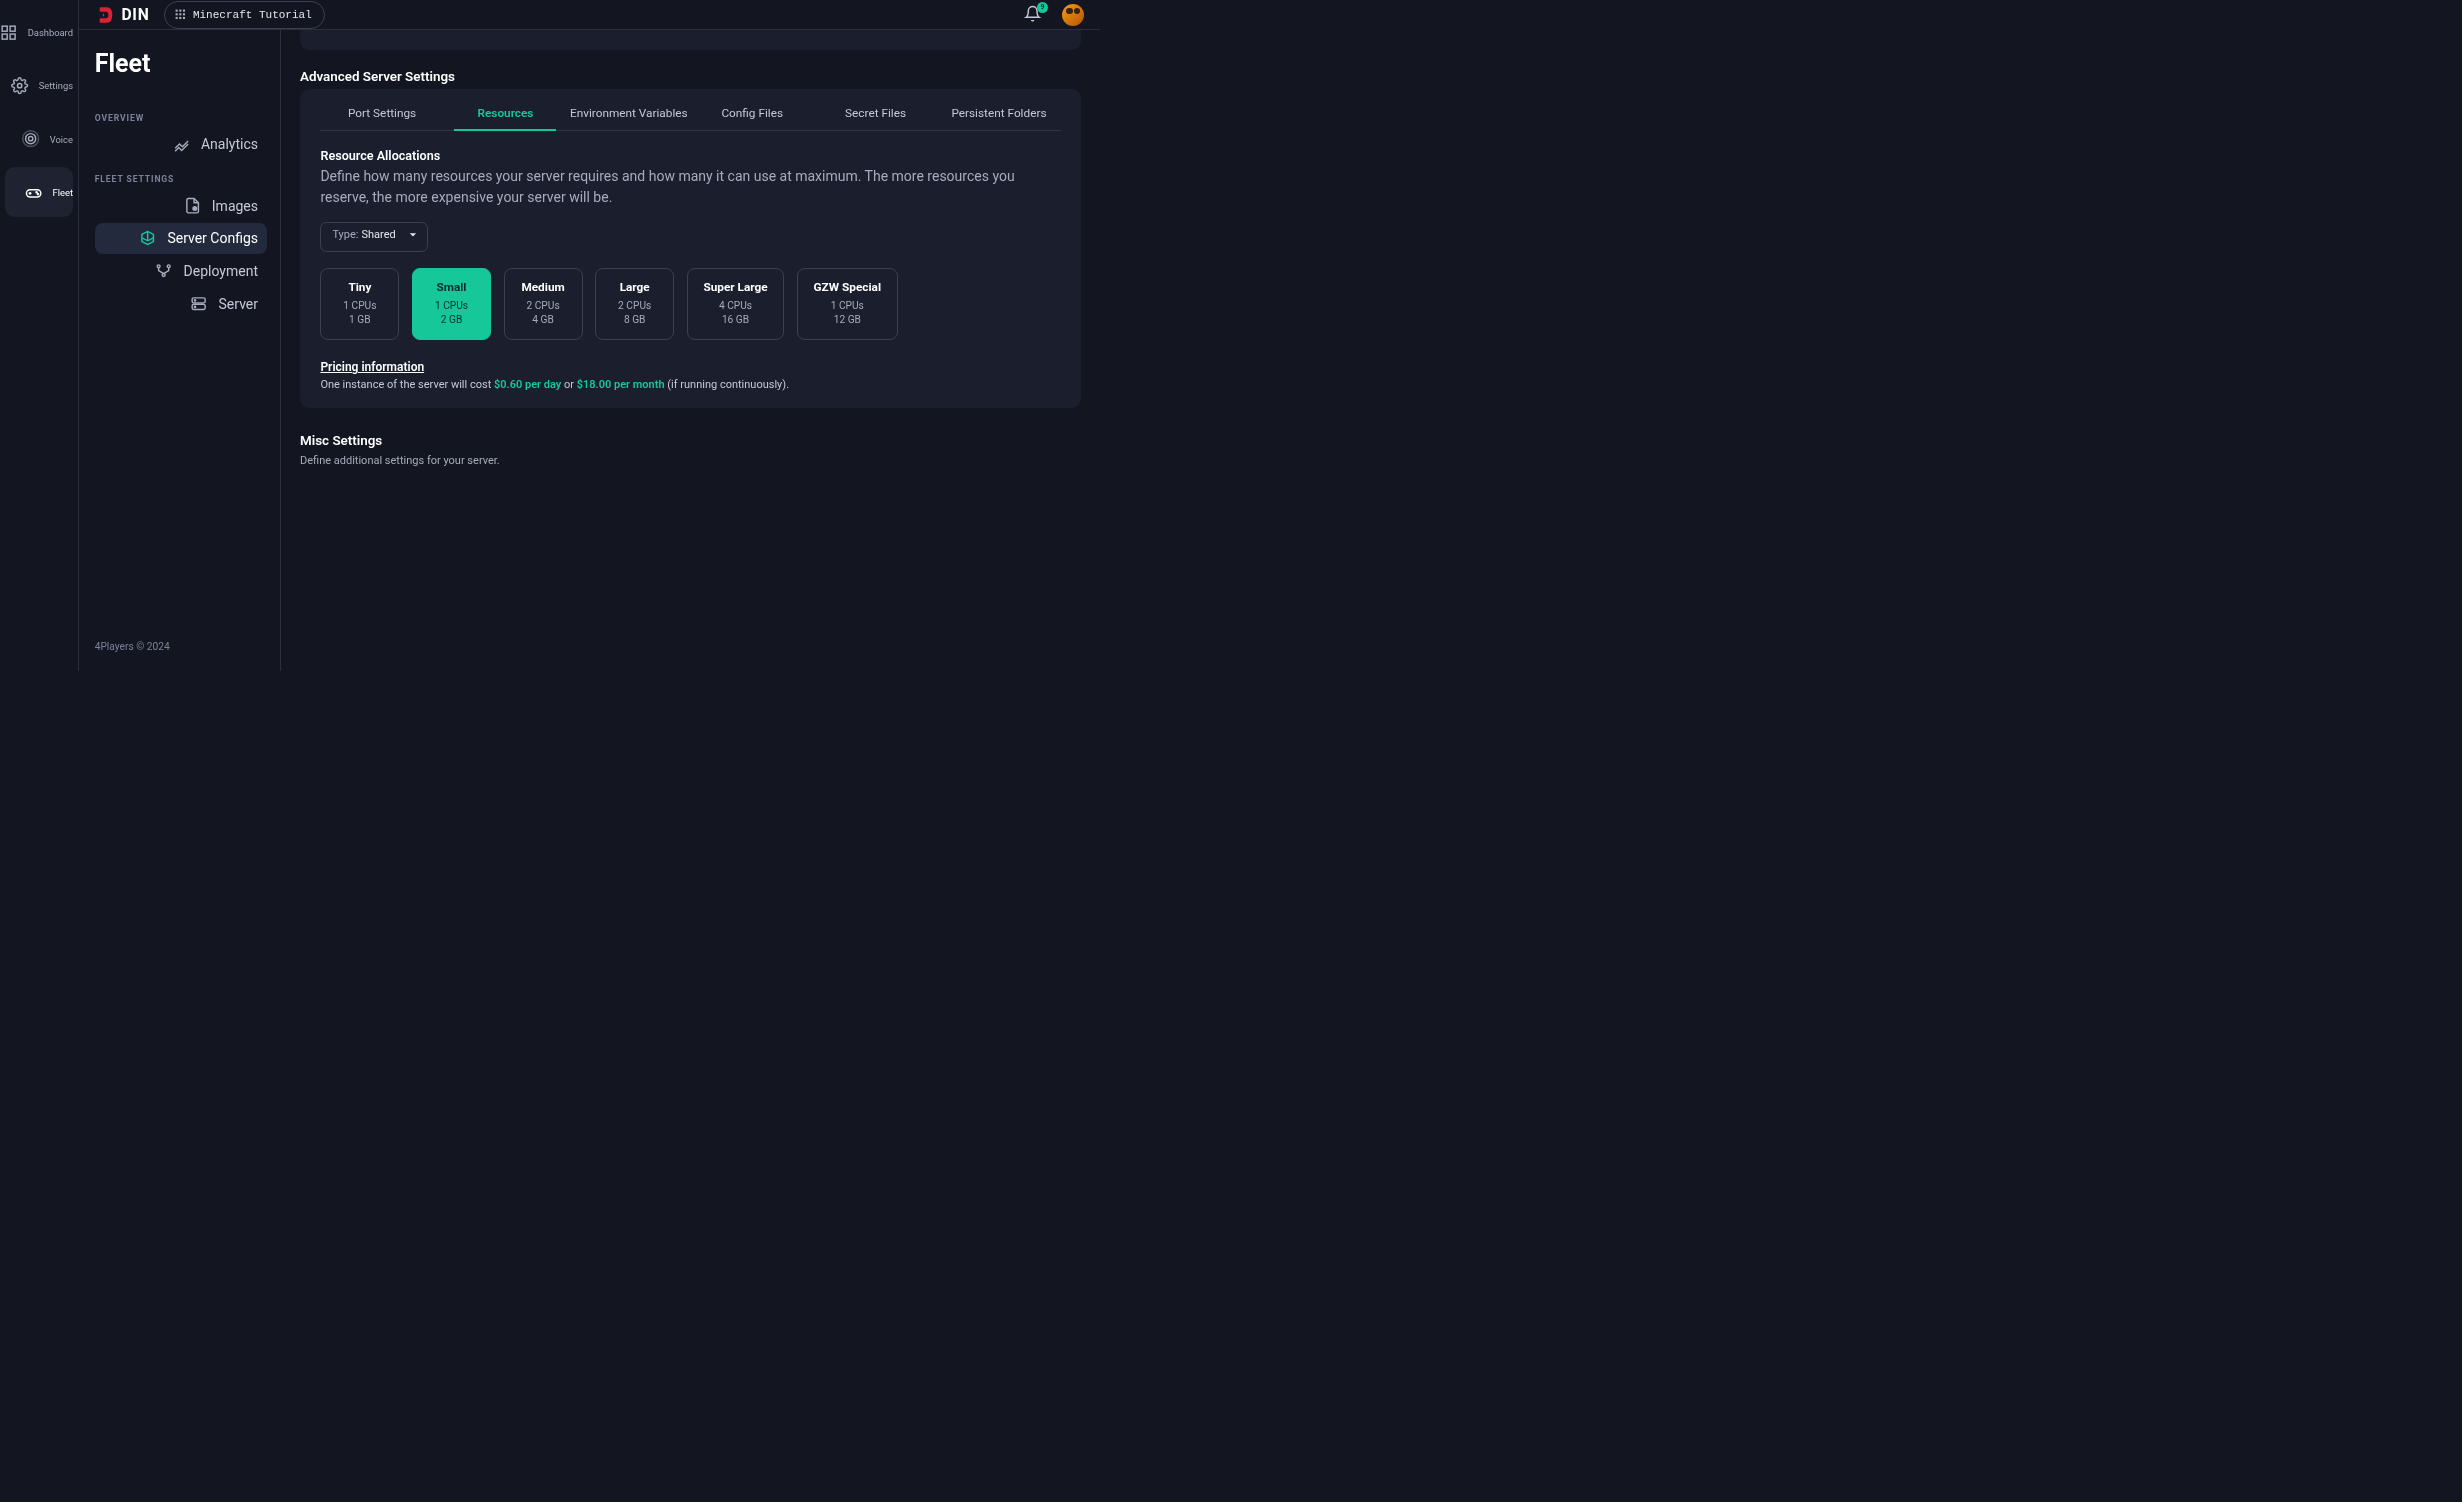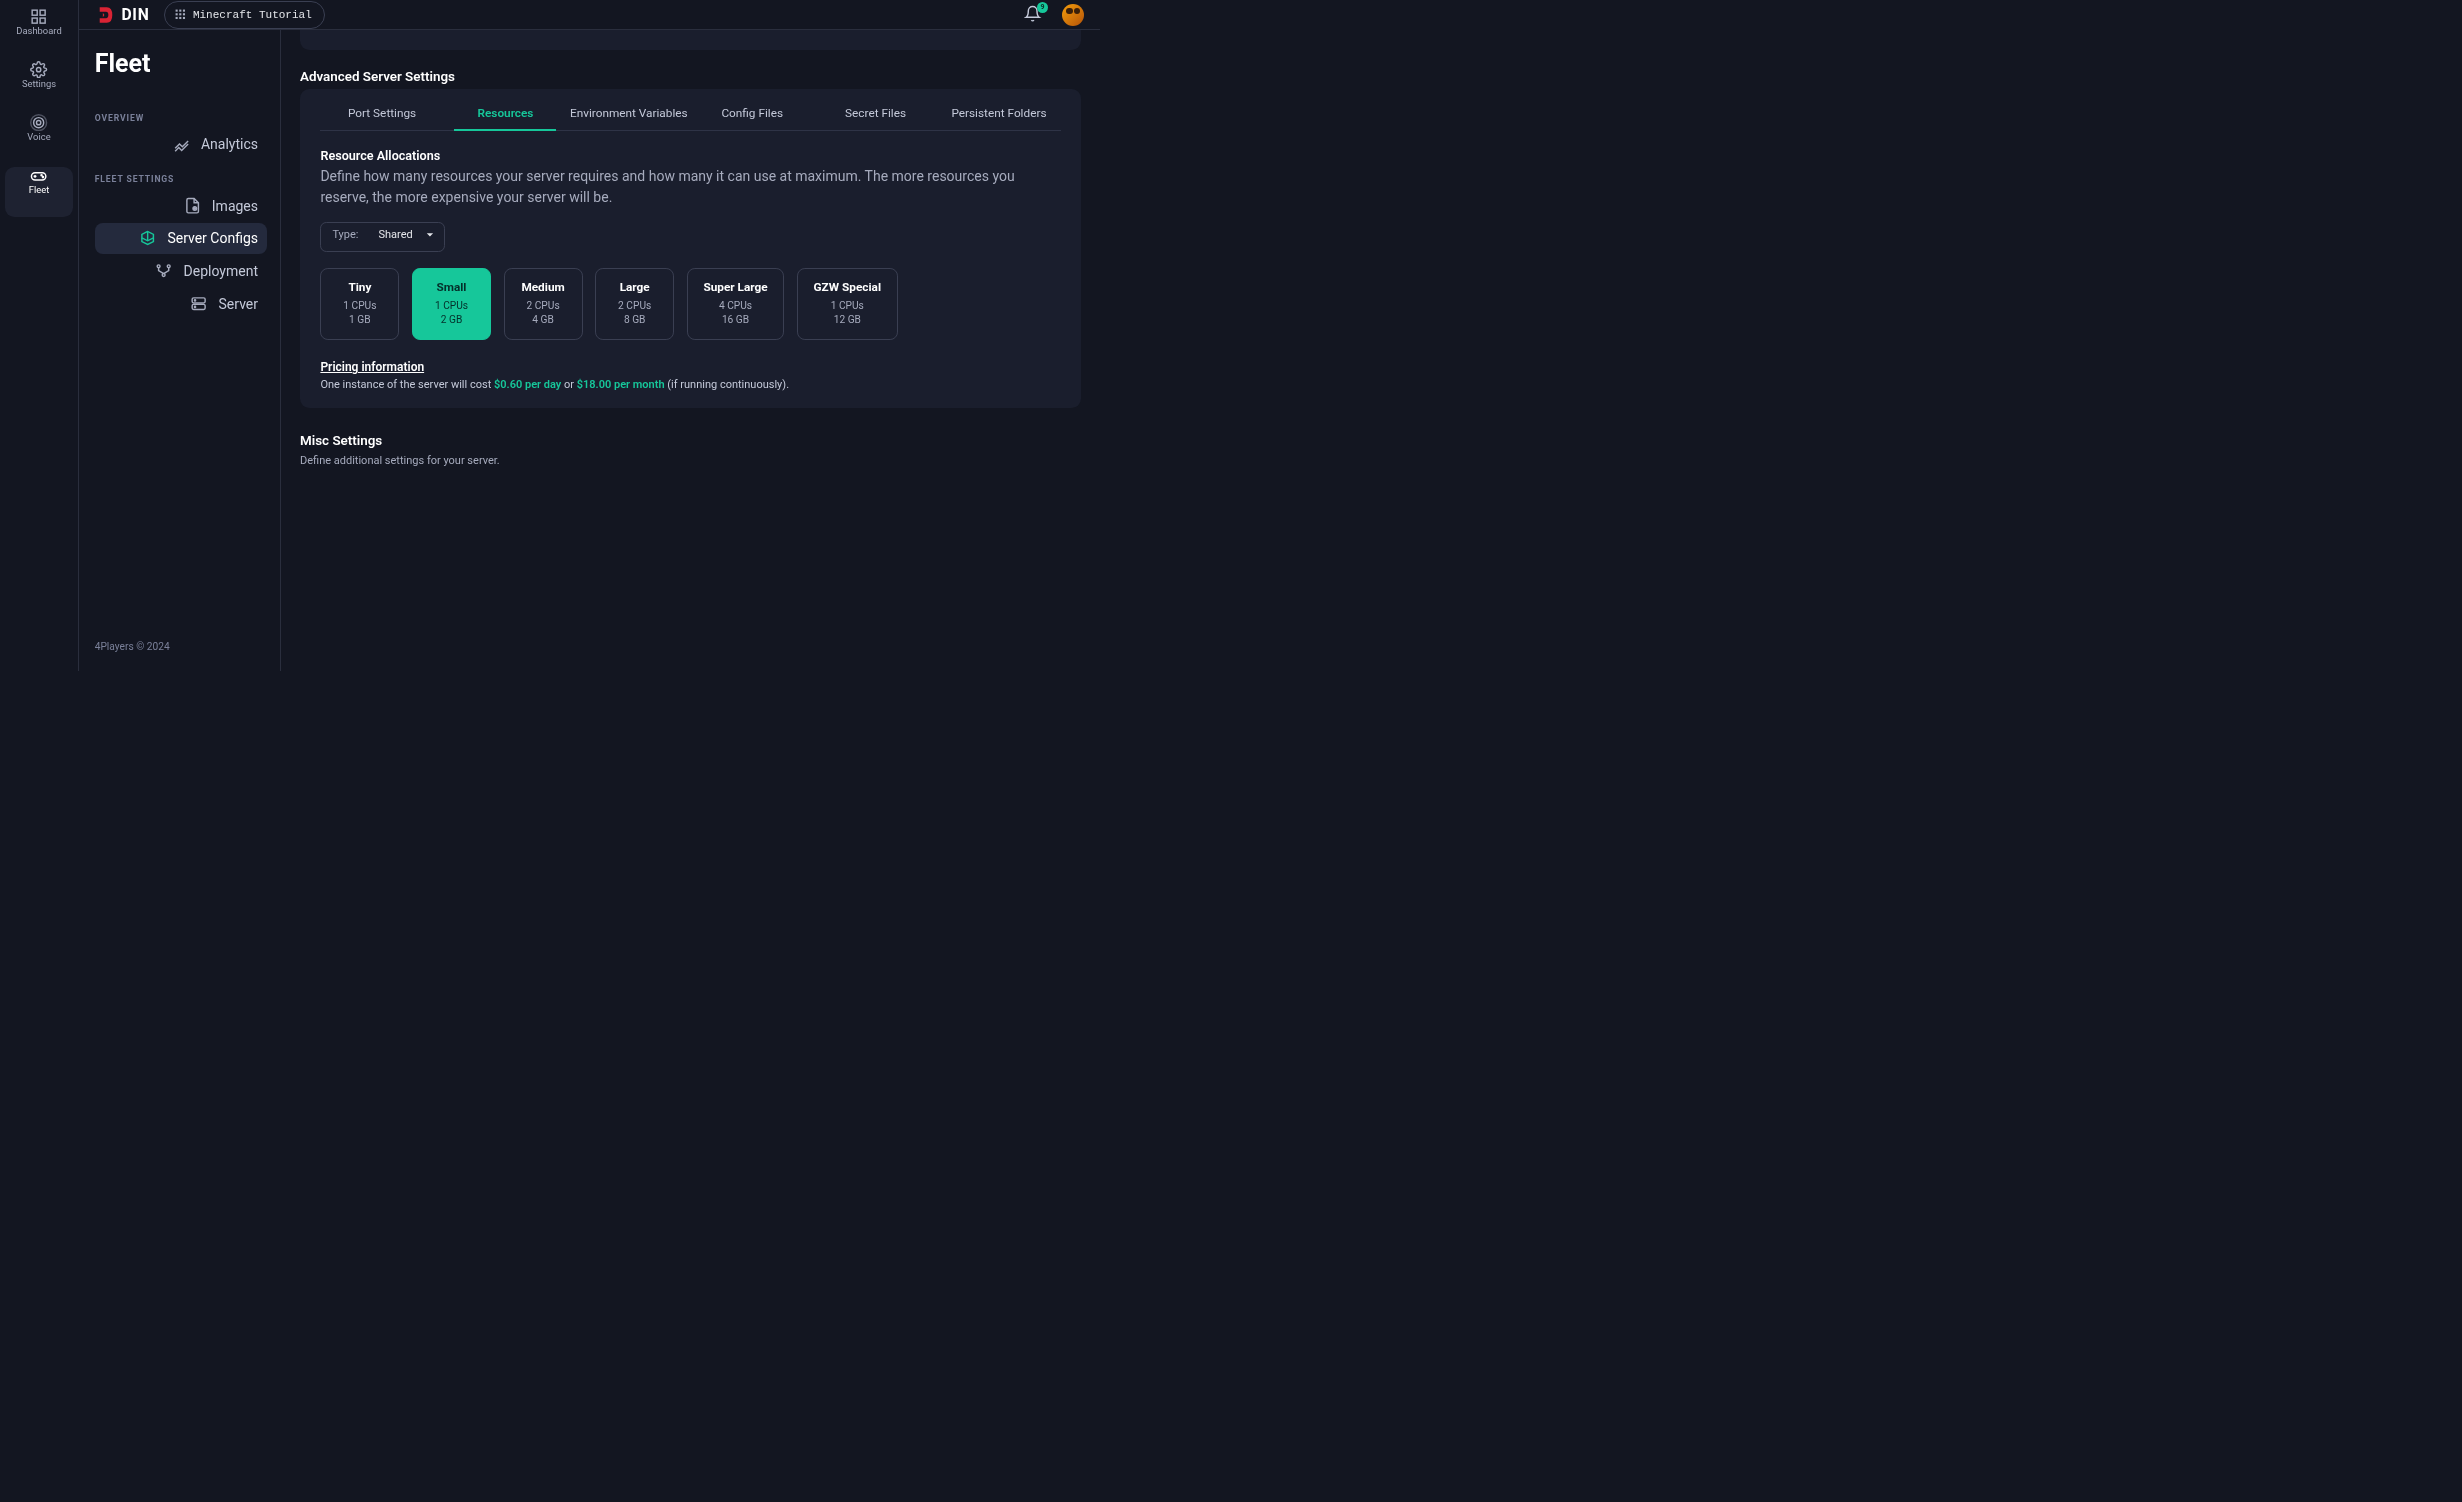--- a/index.html
+++ b/index.html
@@ -27,24 +27,24 @@
       flex-direction: column;
       align-items: center;
       padding-top: 7.9px;
       flex-shrink: 0;
     }
     
     .rail-item {
       width: 68px;
       height: 50px;
       display: flex;
-      flex-direction: column;
-      align-items: center;
-      justify-content: flex-start;
-      gap: 0;
+      flex-direction: row;
+      align-items: center;
+      justify-content: flex-end;
+      gap: 10px;
       color: #a6abbd;
       font-size: 9.4px;
       cursor: pointer;
       border-radius: 9.4px;
       margin-bottom: 3.1px;
     }
     
     .rail-item.active {
       background: #1e2231;
       color: #ffffff;
@@ -326,21 +326,21 @@
     .select {
       border: 0.8px solid #3a3f52;
       background: transparent;
       color: #e5e7eb;
       height: 30px;
       border-radius: 6.3px;
       padding: 0 31px 5px 11px;
       font-size: 11px;
       display: inline-flex;
       align-items: center;
-      gap: 20px;
+      gap: 3px;
       cursor: pointer;
       position: relative;
       margin-bottom: 15.7px;
     }
     
     .select-label {
       color: #a6abbd;
     }
     
     .select-caret {

